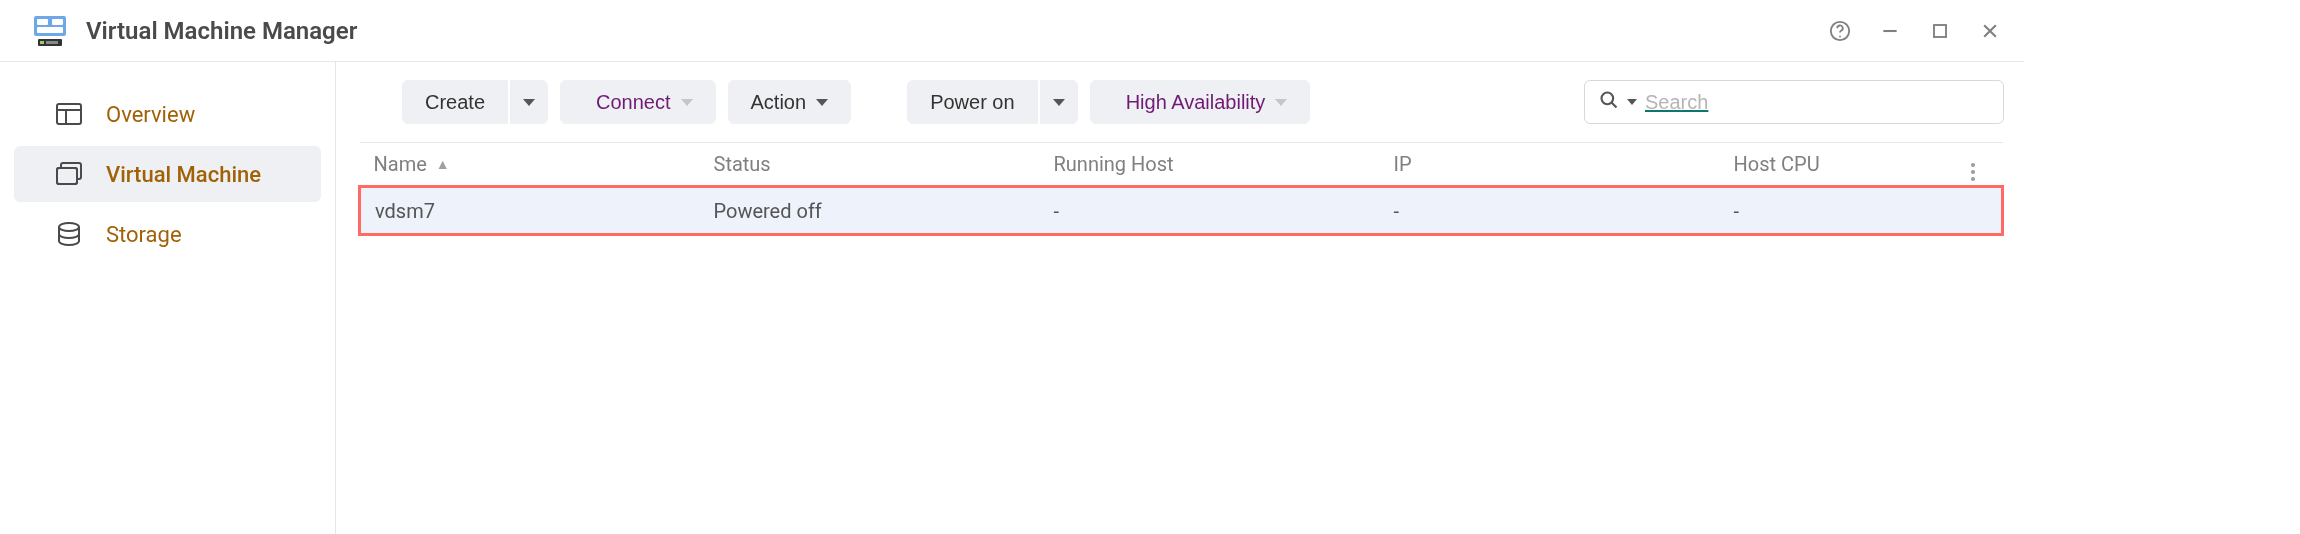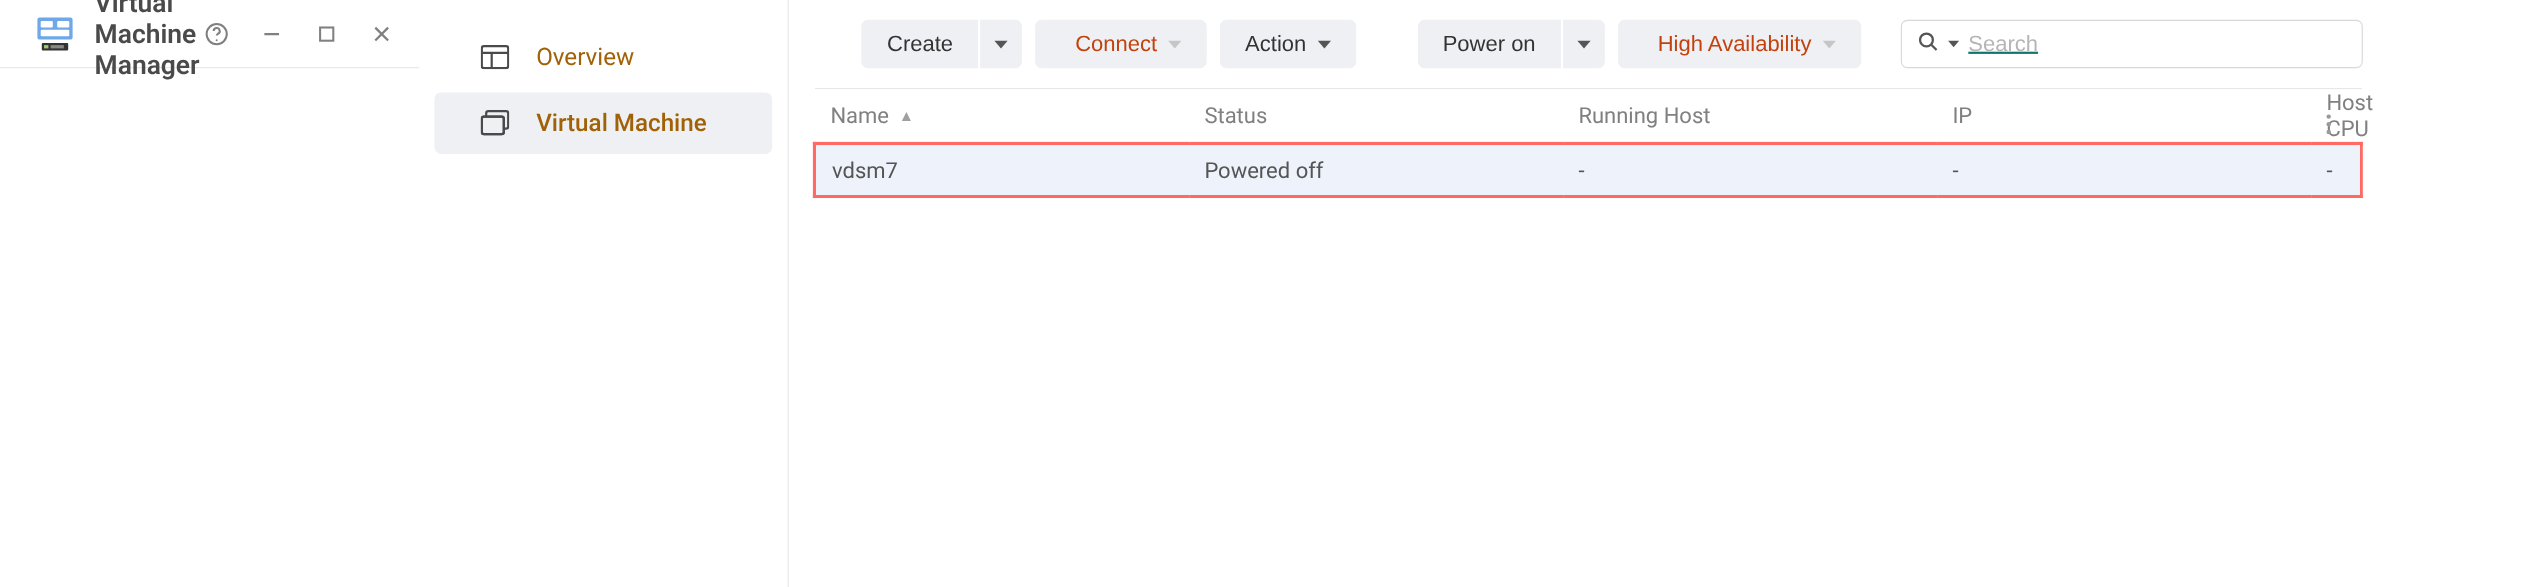--- a/index.html
+++ b/index.html
@@ -1,17 +1,17 @@
 <!DOCTYPE html>
 <html><head>
 <meta charset="utf-8">
 <style>
   * { box-sizing: border-box; margin: 0; padding: 0; }
   html, body { width: 2300px; height: 534px; font-family: -apple-system, "Segoe UI", Roboto, Arial, sans-serif; color: #4a4a4a; background: #fff; }
-  .window { width: 2024px; height: 534px; display: flex; flex-direction: row; }
+  .window { width: 2024px; height: 534px; display: flex; flex-direction: column; }
 
   
   .titlebar { display: flex; align-items: center; height: 62px; padding: 0 18px 0 32px; border-bottom: 1px solid #e6e6e6; }
   .app-icon { width: 36px; height: 36px; margin-right: 18px; display:flex; align-items:center; justify-content:center; }
   .app-title { font-size: 24px; font-weight: 600; color: #4a4a4a; flex: 1; }
   .win-controls { display: flex; align-items: center; gap: 18px; }
   .win-controls span { width: 32px; height: 32px; display: inline-flex; align-items: center; justify-content: center; color: #808080; font-size: 24px; cursor: pointer; }
   .win-controls svg { stroke: #808080; }
 
   
@@ -26,21 +26,21 @@
 
   
   .main { flex: 1; padding: 18px 20px 0 22px; display:flex; flex-direction:column; }
 
   
   .toolbar { display: flex; align-items: center; gap: 12px; }
   .btn-group { display:flex; }
   .btn { background:#eef0f3; border:1px solid #eef0f3; border-radius:6px; height:44px; padding:0 22px; font-size:20px; color:#333; display:inline-flex; align-items:center; gap:10px; cursor:pointer; }
   .btn.split-main { border-top-right-radius:0; border-bottom-right-radius:0;margin-left:44px; }
   .btn.split-caret { border-top-left-radius:0; border-bottom-left-radius:0; padding:0 12px; margin-left:2px; }
-  .btn.disabled { color:#c2410c; cursor:default;padding-left:35px; }
+  .btn.disabled { color:#701a75; cursor:default;padding-left:35px; }
   .caret { width:0;height:0;border-left:6px solid transparent;border-right:6px solid transparent;border-top:7px solid #555; display:inline-block; }
   .caret.disabled { border-top-color:#c6c6c6; }
   .spacer { flex:1; }
   .search { display:flex; align-items:center; border:1px solid #d8d8d8; border-radius:6px; height:44px; width:420px; padding:0 14px; gap:8px; }
   .search input { border:none; outline:none; font-size:20px; flex:1; color:#0f766e; background:transparent;text-decoration:underline; }
   .search .mag { color:#555; }
   .search .small-caret { width:0;height:0;border-left:5px solid transparent;border-right:5px solid transparent;border-top:6px solid #555; display:inline-block; }
 
   
   .table-wrap { margin-top:18px; }
@@ -122,20 +122,30 @@
       </div>
       <div class="side-item active">
         <span class="side-icon">
           <svg width="26" height="24" viewBox="0 0 26 24">
               <rect x="5" y="1" width="20" height="16" rx="2"></rect>
               <rect x="1" y="6" width="20" height="16" rx="2" fill="#eef0f3"></rect>
               <rect x="1" y="6" width="20" height="16" rx="2"></rect>
             </svg>
         </span>
         <span>Virtual Machine</span>
+      </div>
+      <div class="side-item">
+        <span class="side-icon">
+          <svg width="24" height="24" viewBox="0 0 24 24">
+              <ellipse cx="12" cy="5" rx="10" ry="4"></ellipse>
+              <path d="M2 5v14c0 2.2 4.5 4 10 4s10-1.8 10-4V5"></path>
+              <path d="M2 12c0 2.2 4.5 4 10 4s10-1.8 10-4"></path>
+            </svg>
+        </span>
+        <span>Storage</span>
       </div>
     </div>
 
     <div class="main">
 
       <div class="toolbar">
         <div class="btn-group">
           <button class="btn split-main">Create</button>
           <button class="btn split-caret">
               <span class="caret"></span>

